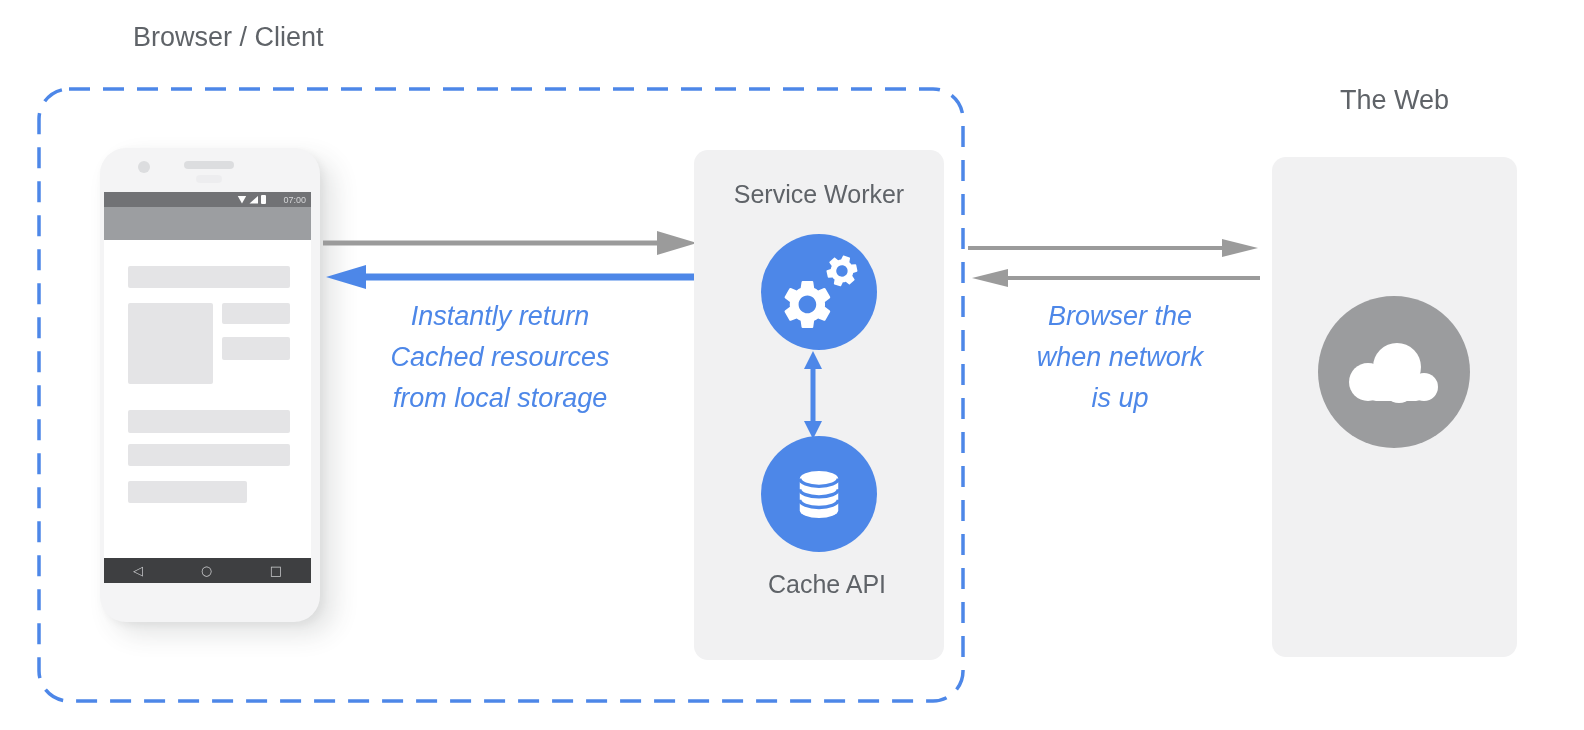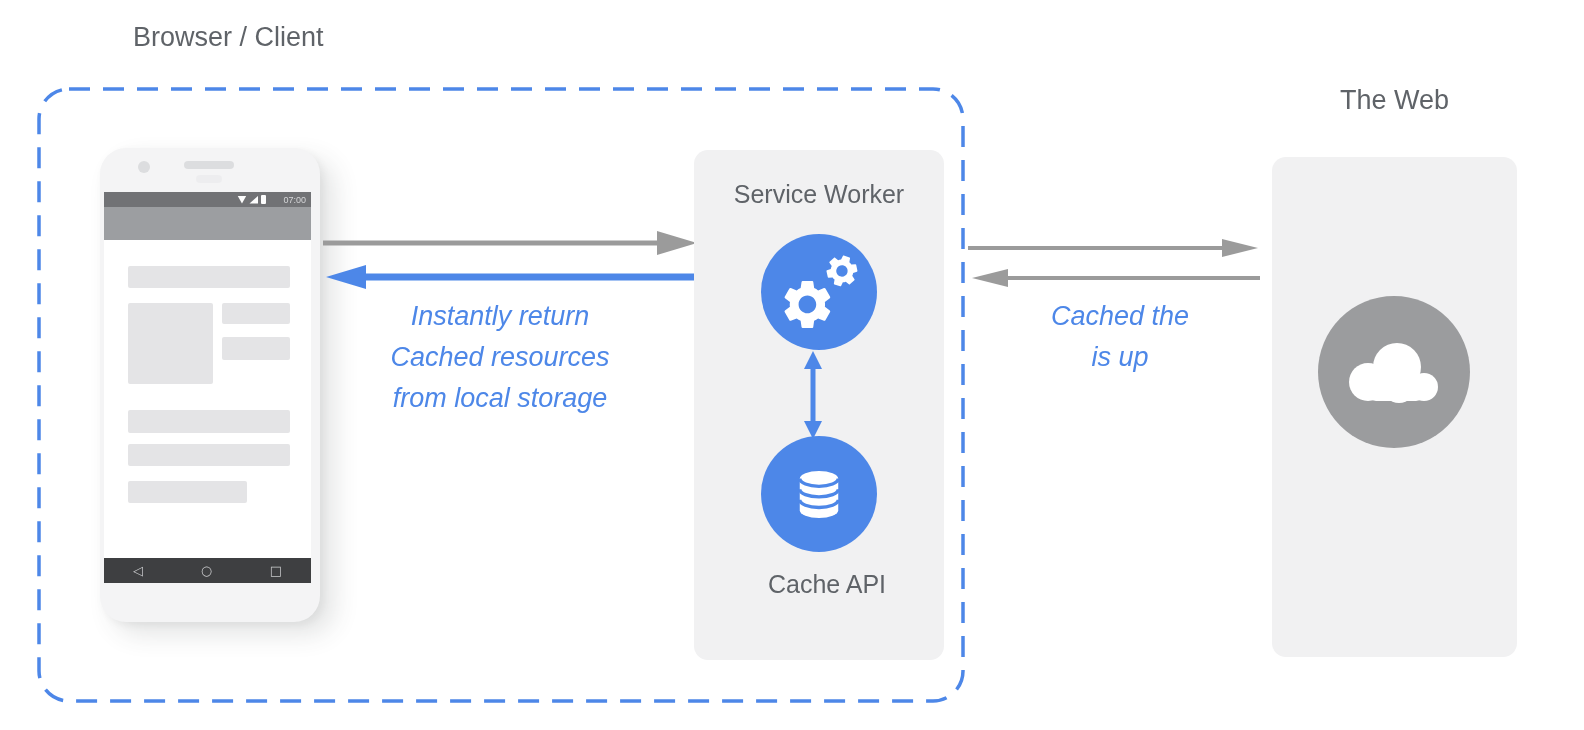--- a/index.html
+++ b/index.html
@@ -137,21 +137,22 @@
     <line x1="0" y1="11" x2="258" y2="11" stroke="#9b9b9b" stroke-width="4"></line>
     <polygon points="254,2 290,11 254,20" fill="#9b9b9b"></polygon>
   </svg>
 
   <svg class="arrow-svg" style="left:972px; top:267px;" width="288" height="22">
     <polygon points="0,11 36,2 36,20" fill="#9b9b9b"></polygon>
     <line x1="28" y1="11" x2="288" y2="11" stroke="#9b9b9b" stroke-width="4"></line>
   </svg>
 
   <div class="blue-caption" style="left:995px; top:296px; width:250px;">
-    <div>Cached the</div>
+    <div>Browser the</div>
+    <div>when network</div>
     <div>is up</div>
   </div>
 
   <div class="gray-label" style="left:1272px; top:85px; width:245px; text-align:center;">The Web</div>
 
   <div class="panel panel-web">
     <div class="web-circle">
       <svg width="102" height="64" viewBox="0 0 102 64">
         <g fill="#ffffff">
           <circle cx="54" cy="27" r="24"></circle>

